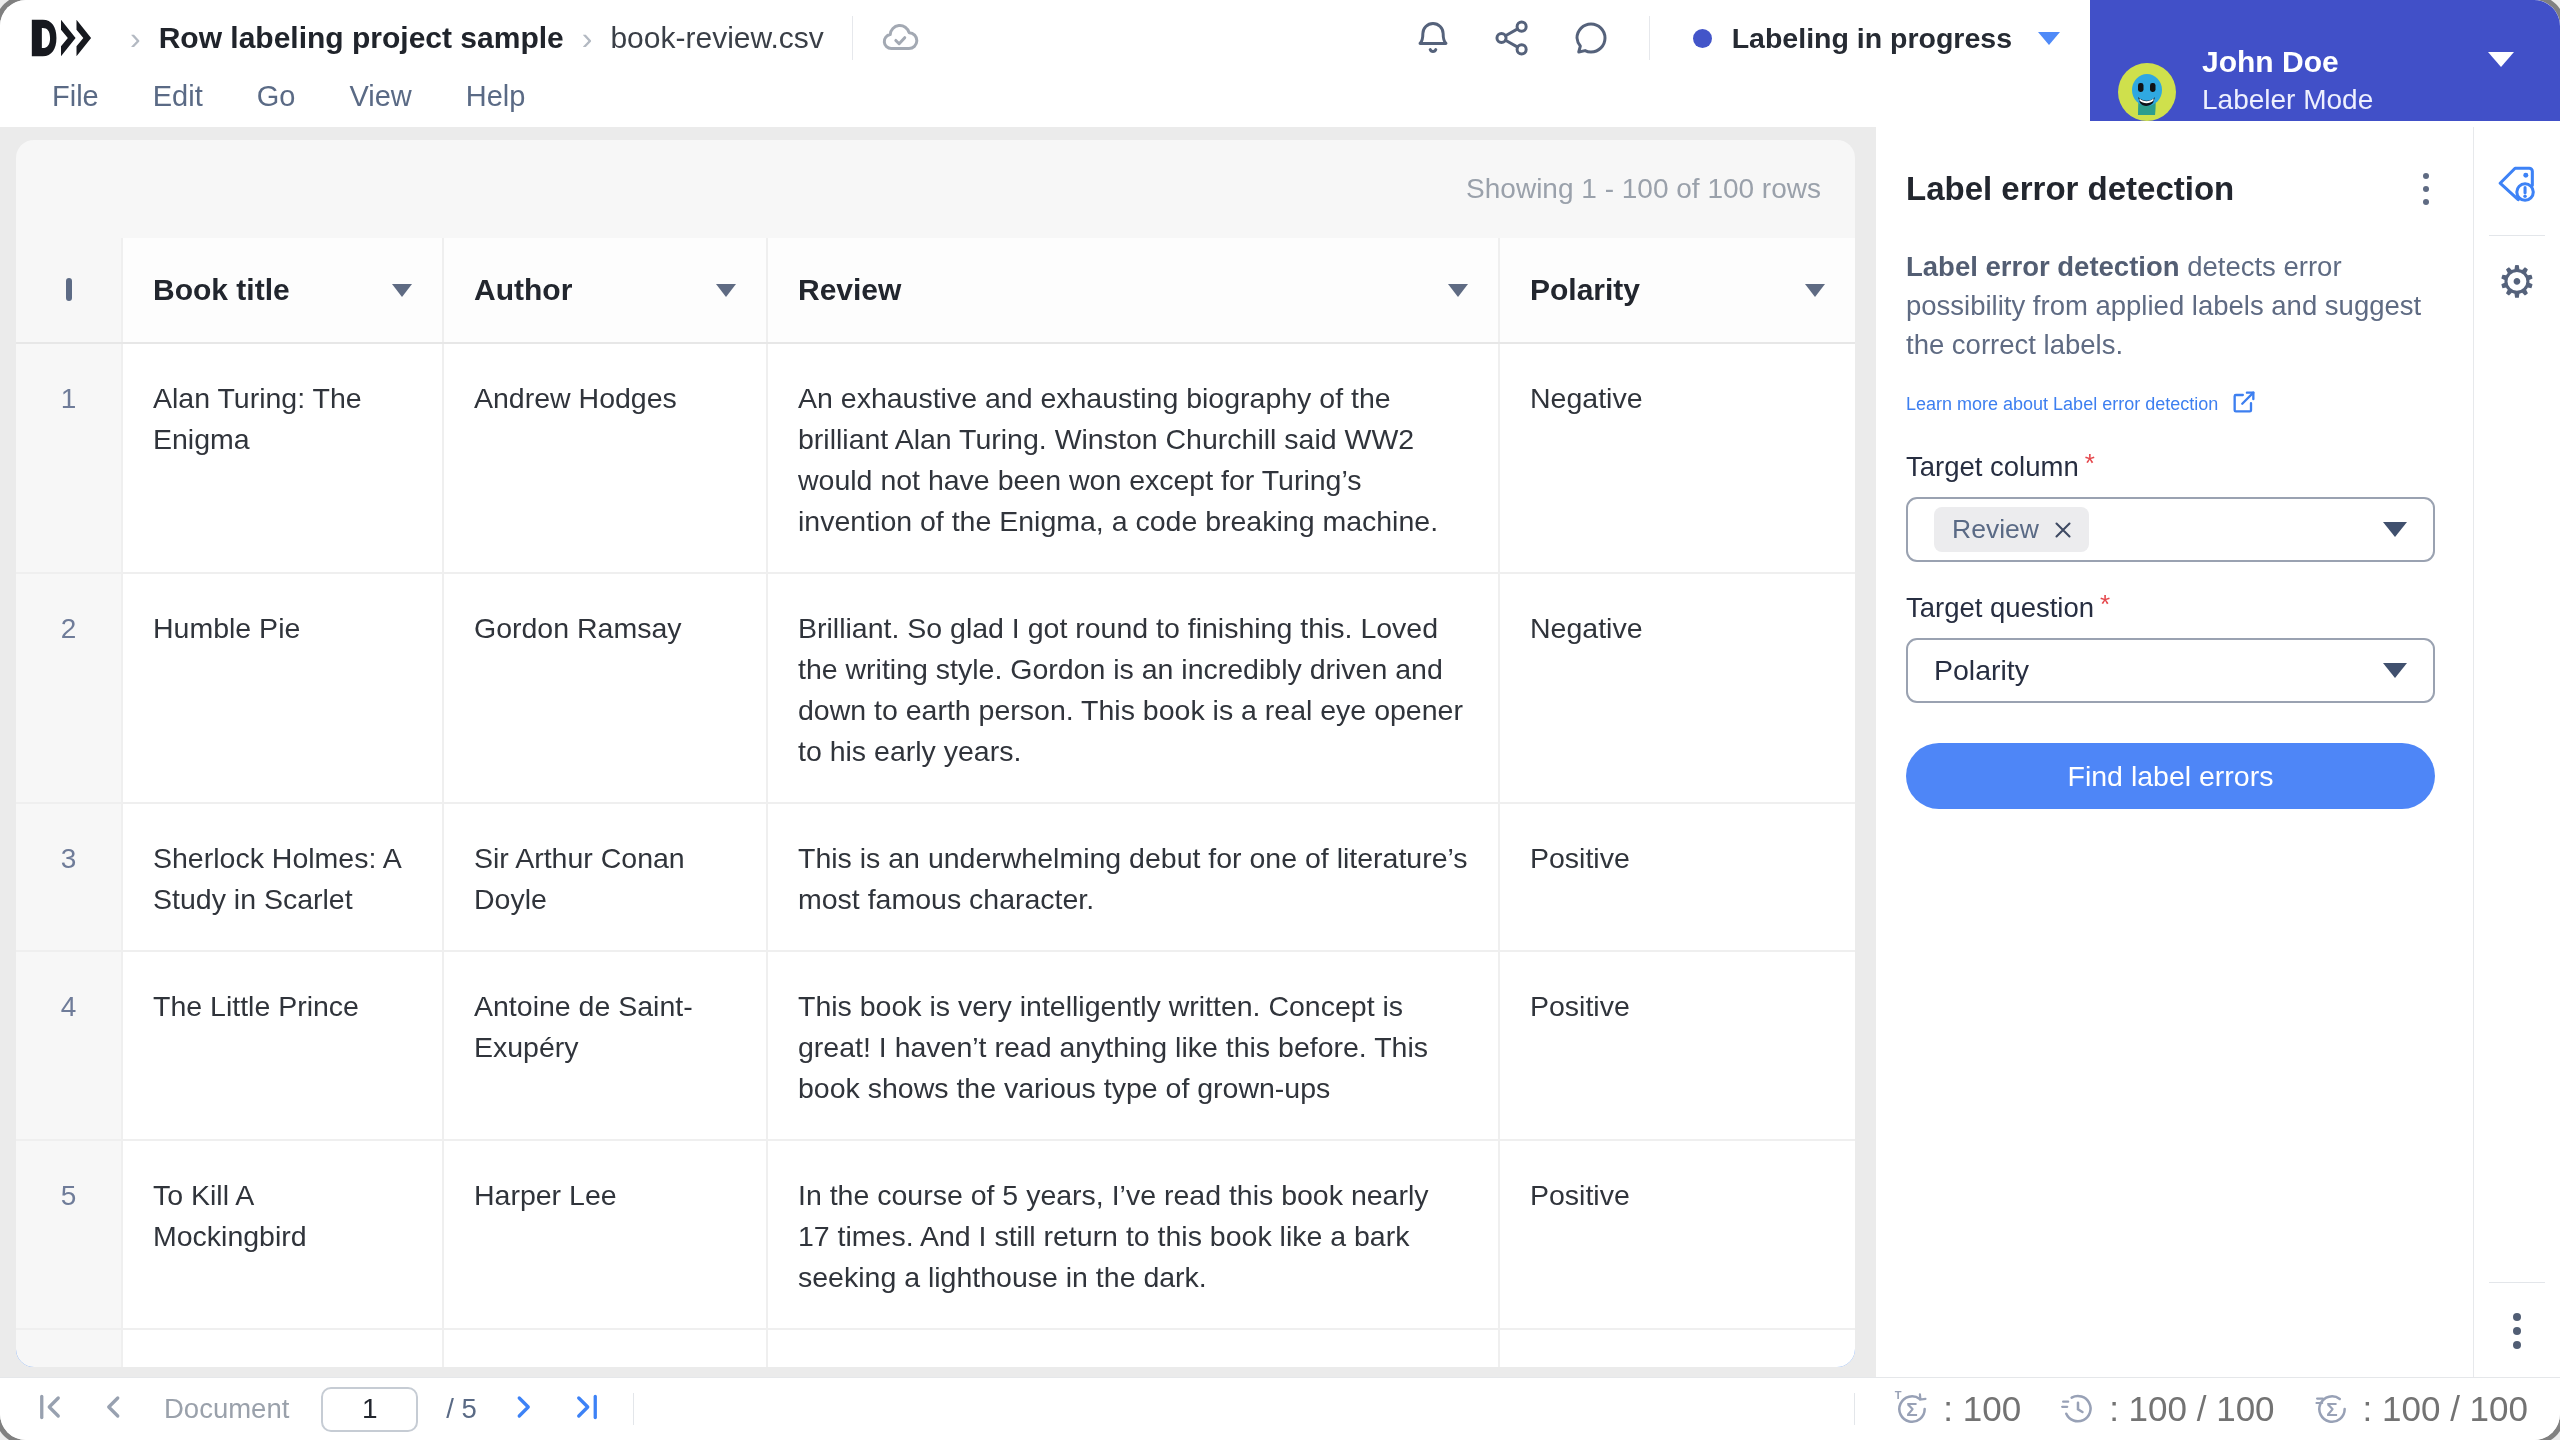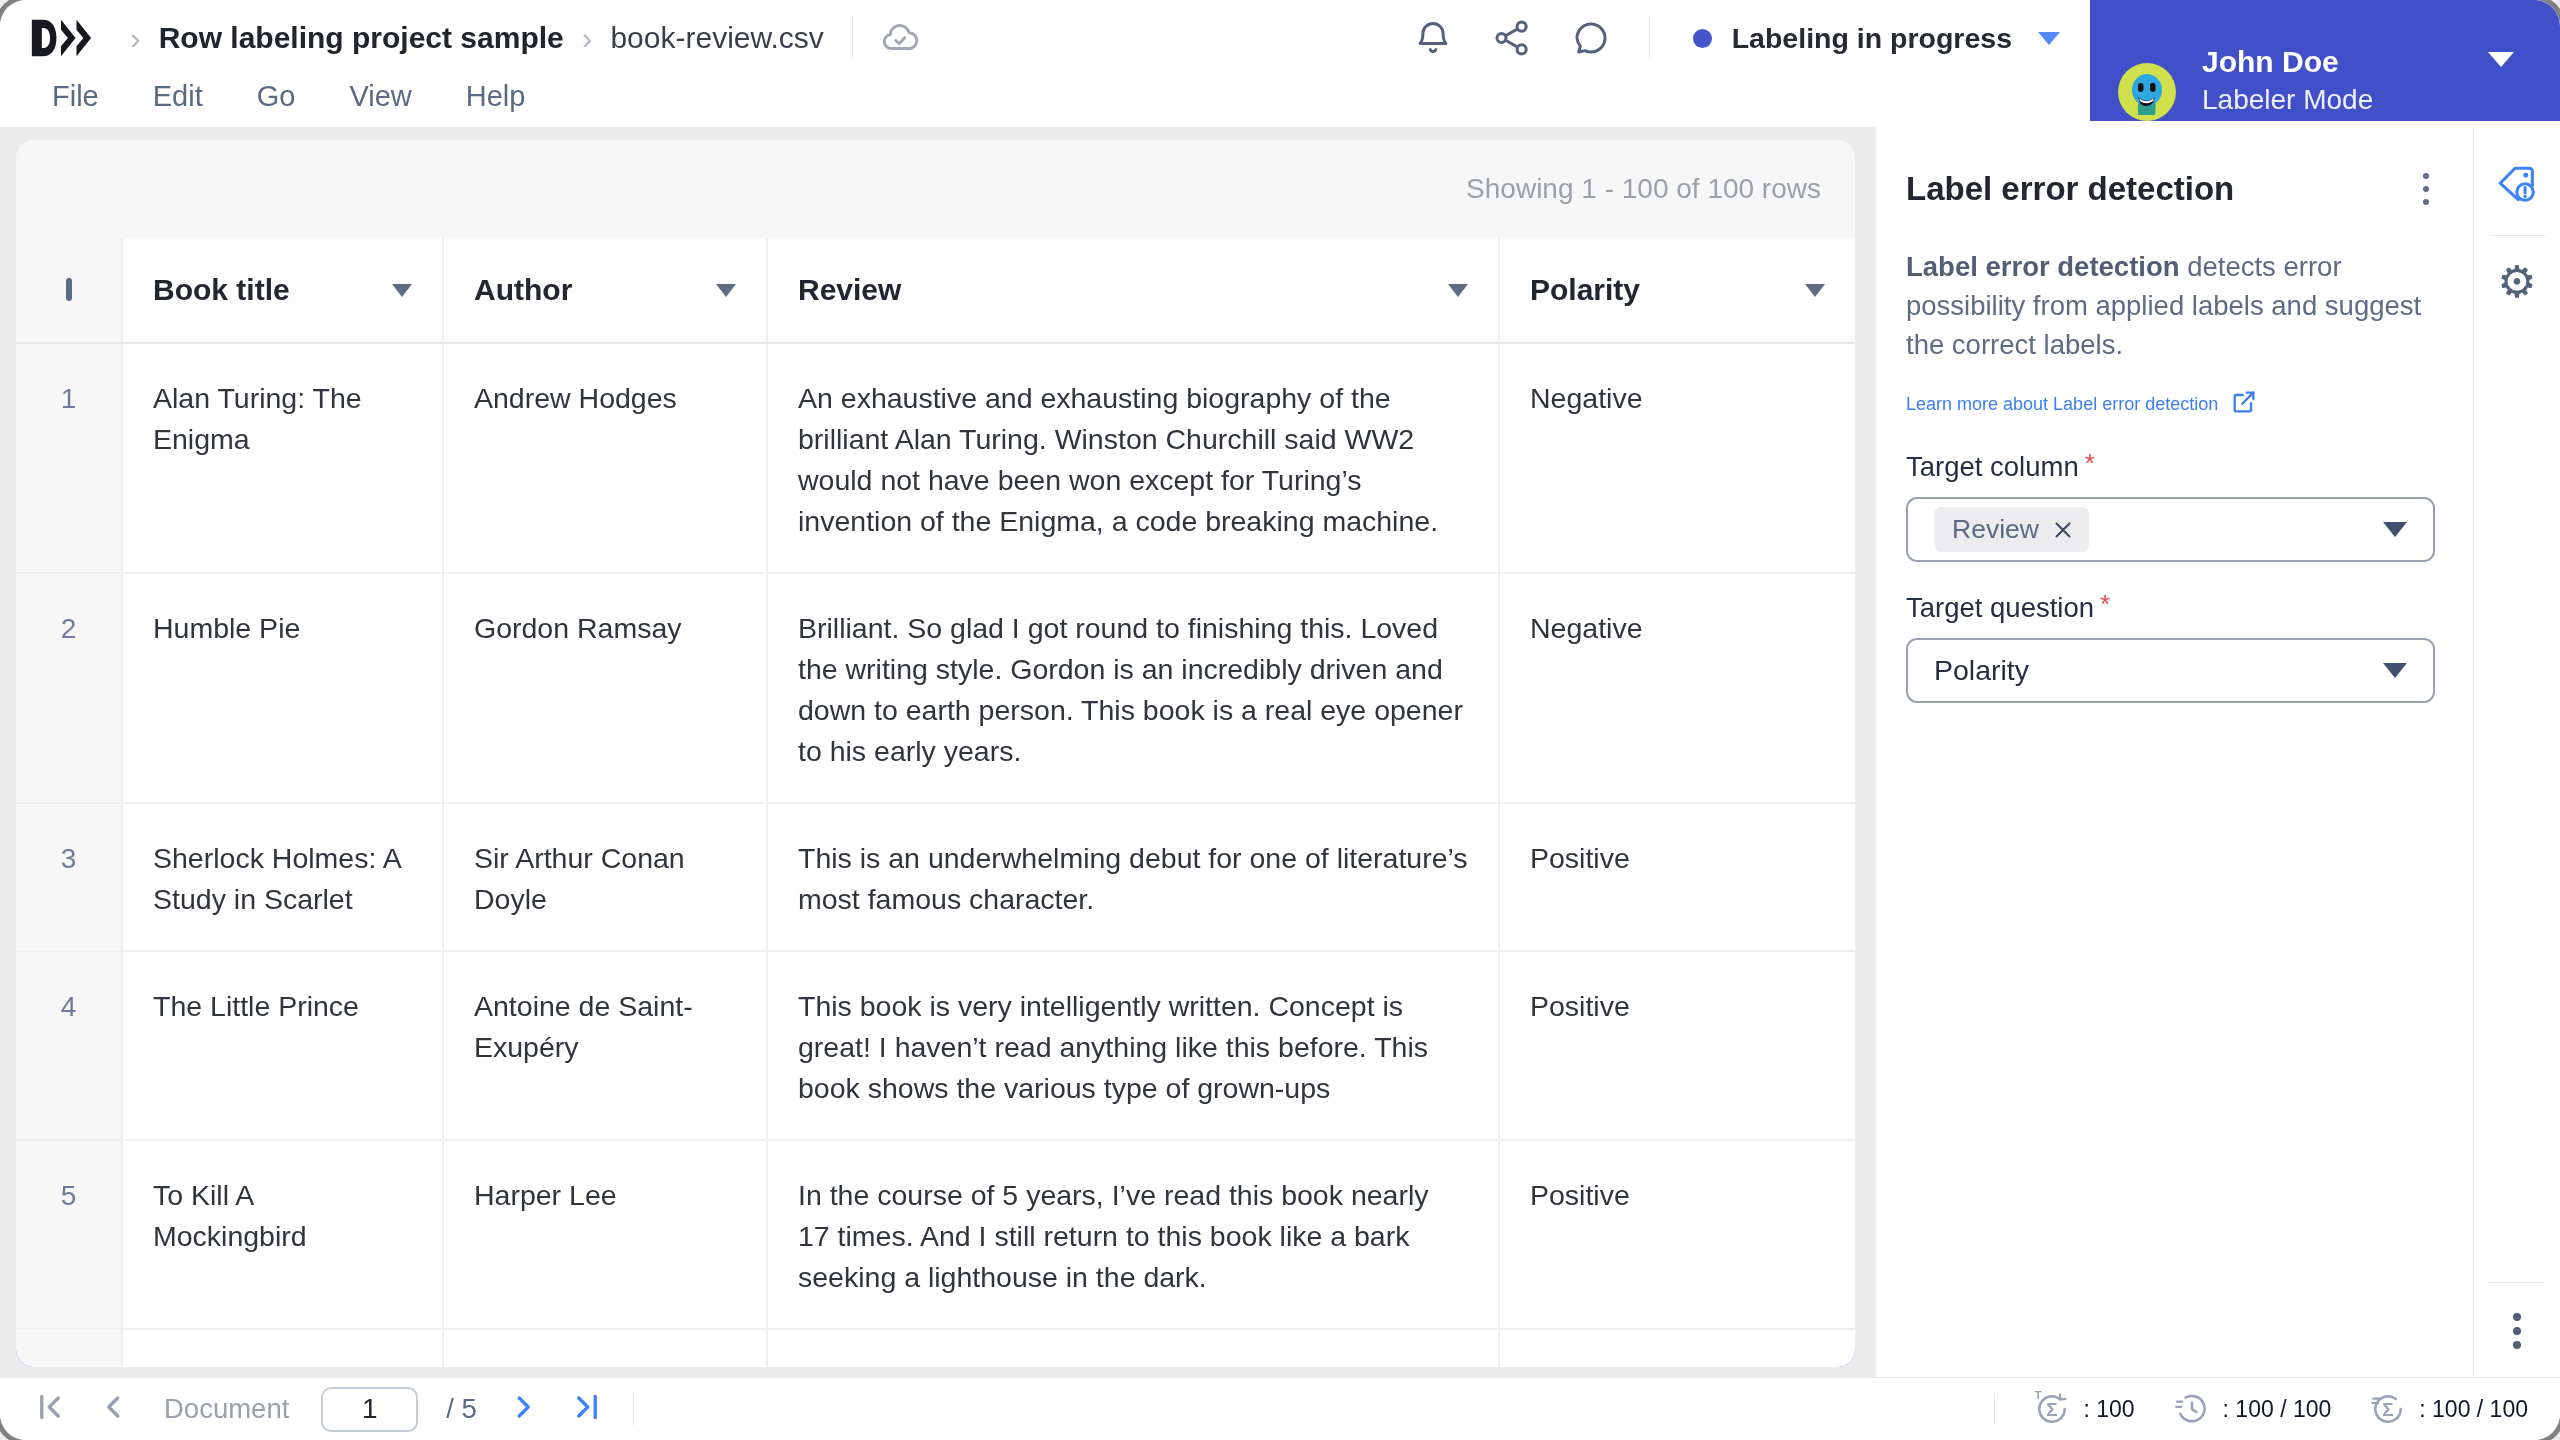--- a/index.html
+++ b/index.html
@@ -89,21 +89,21 @@
   
   .bottombar { position:absolute; left:0; right:0; bottom:0; height:63px; background:#fff; border-top:1px solid #e5e7ea; display:flex; align-items:center; padding:0 32px; }
   .pager { display:flex; align-items:center; gap:28px; }
   .pg-icon { display:block; cursor:pointer; }
   .doc-label { color:#9aa1ab; font-size:27.5px; margin:0 4px; }
   .page-input { width:97px; height:45px; border:2px solid #c6ccd4; border-radius:10px; text-align:center; font-size:28px; color:#22262e; font-family:"Liberation Sans", sans-serif; background:#fff; }
   .page-total { color:#5a6a85; font-size:27.5px; }
   .bb-vdiv { width:1px; height:32px; background:#e3e6ea; }
   .stats { margin-left:auto; display:flex; align-items:center; gap:38px; }
   .stat { display:flex; align-items:center; gap:12px; }
-  .stat-text { color:#0f172a; font-size:23px; }
+  .stat-text { color:#737373; font-size:35px; }
 </style>
 </head>
 <body>
 
 <div class="app">
 
   <header class="topbar">
     <div class="tb-row1">
       <span class="logo">
         <svg width="62" height="44" viewBox="0 0 68 44">
@@ -308,20 +308,21 @@
       <span class="sel-caret"></span>
     </div>
 
     <div class="field-label"><span>Target question</span><span class="req">*</span></div>
     <div class="select">
       <span class="sel-value">Polarity</span>
       <span class="grow"></span>
       <span class="sel-caret"></span>
     </div>
 
+    <button class="primary-btn" style="background: rgb(78, 134, 247);">Find label errors</button>
   </aside>
 
   <div class="rail">
     <span class="rail-icon">
       <svg width="46" height="46" viewBox="0 0 24 24" fill="none" stroke="#3d82f6" stroke-width="1.6" stroke-linecap="round" stroke-linejoin="round">
         <path d="M3.2 11.6L11 3.8h7.4A1.6 1.6 0 0 1 20 5.4v7.4l-7.4 7.4z"></path>
         <circle cx="16.6" cy="7.4" r="1.3" fill="#3d82f6" stroke="none"></circle>
         <circle cx="16.2" cy="16.2" r="4.3" fill="#fff"></circle>
         <path d="M16.2 13.9v2.7"></path>
         <circle cx="16.2" cy="18.4" r=".9" fill="#3d82f6" stroke="none"></circle>

